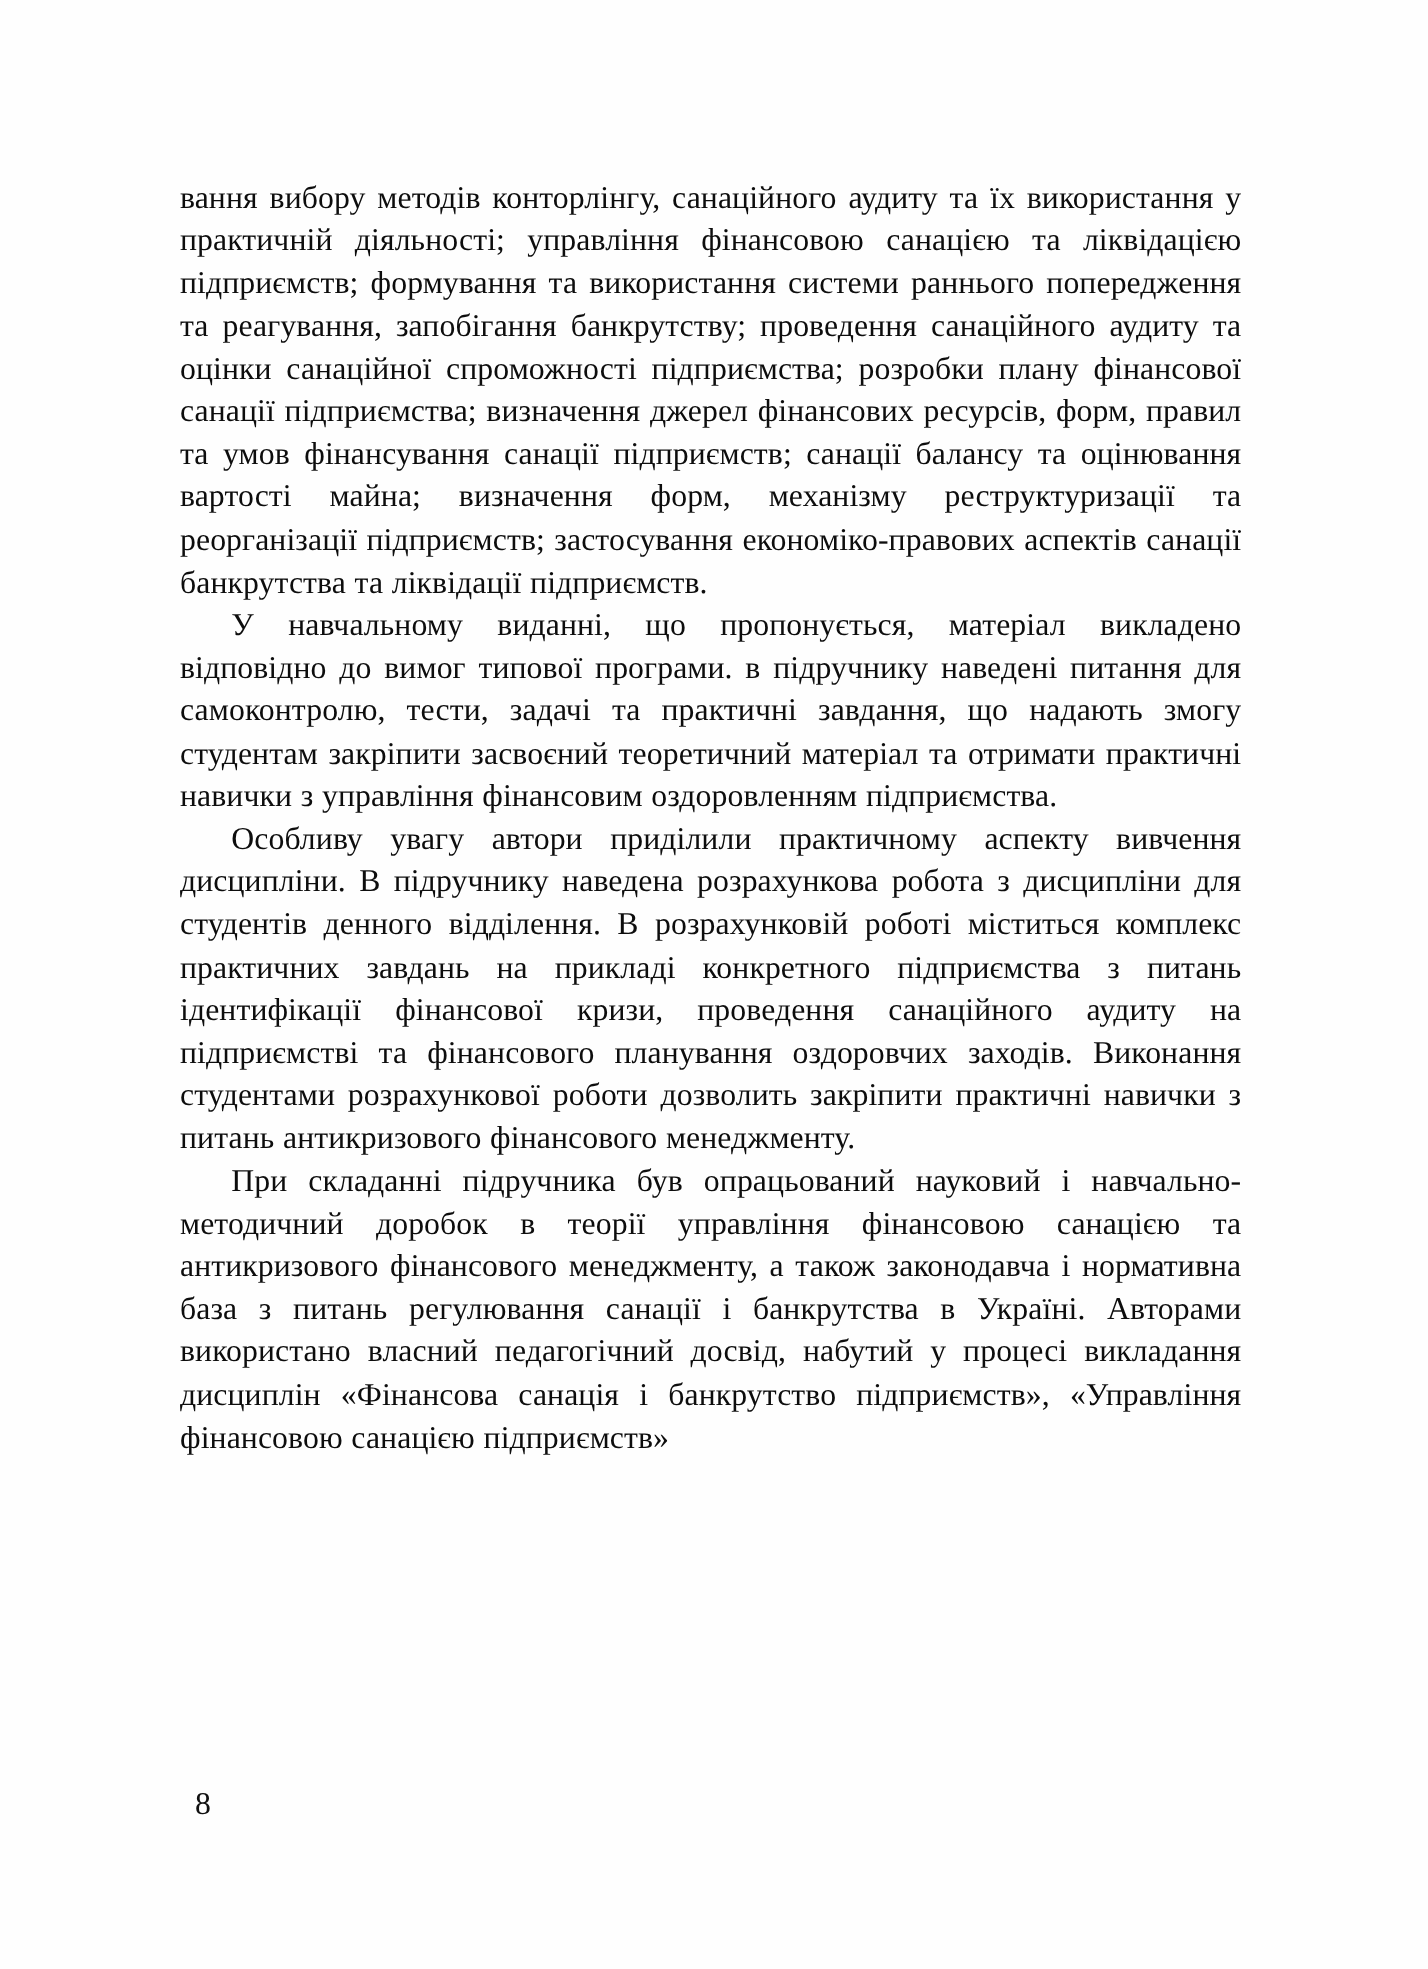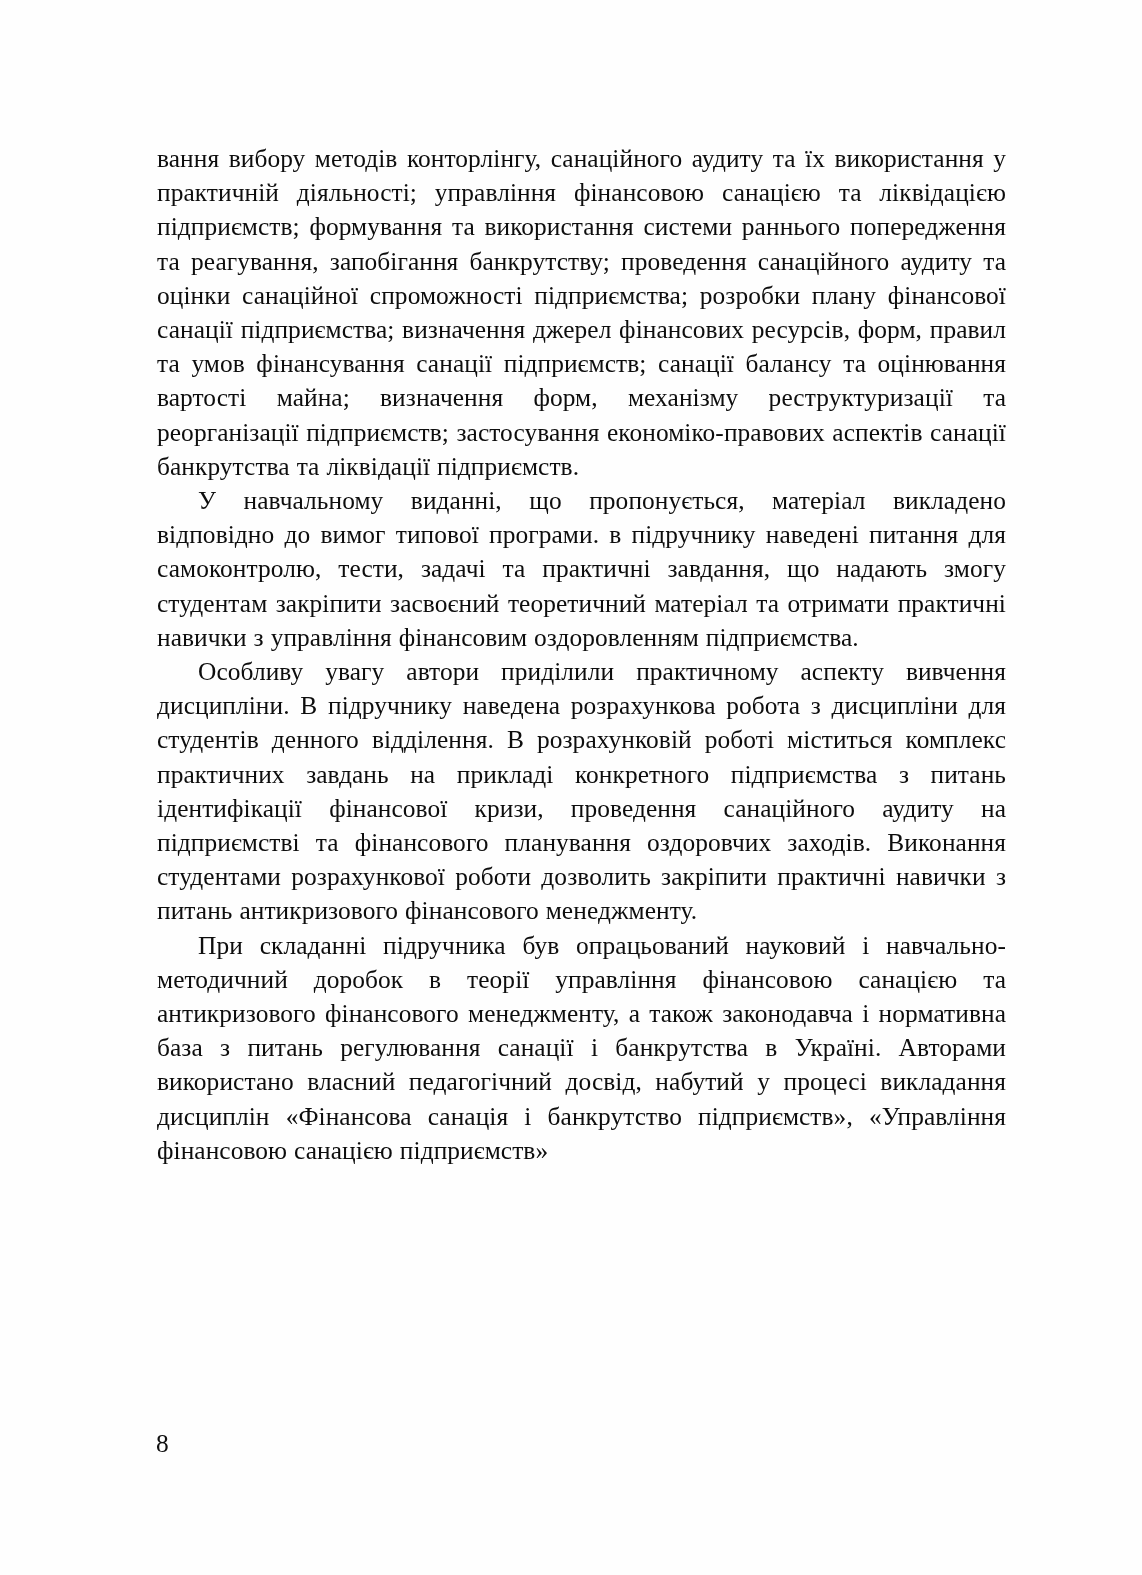--- a/index.html
+++ b/index.html
@@ -15,21 +15,21 @@
     height: 1575px;
     background: #fefefe;
     overflow: hidden;
     font-family: "Liberation Serif", "DejaVu Serif", serif;
     color: #0d0d0d;
   }
 
   
   .text-block {
     position: absolute;
-    left: 157px;
+    left: 144px;
     top: 141px;
     width: 849px;
   }
 
   .para {
     margin: 0;
     font-size: 25.4px;
     line-height: 34.2px;
     text-align: justify;
     text-justify: inter-word;

